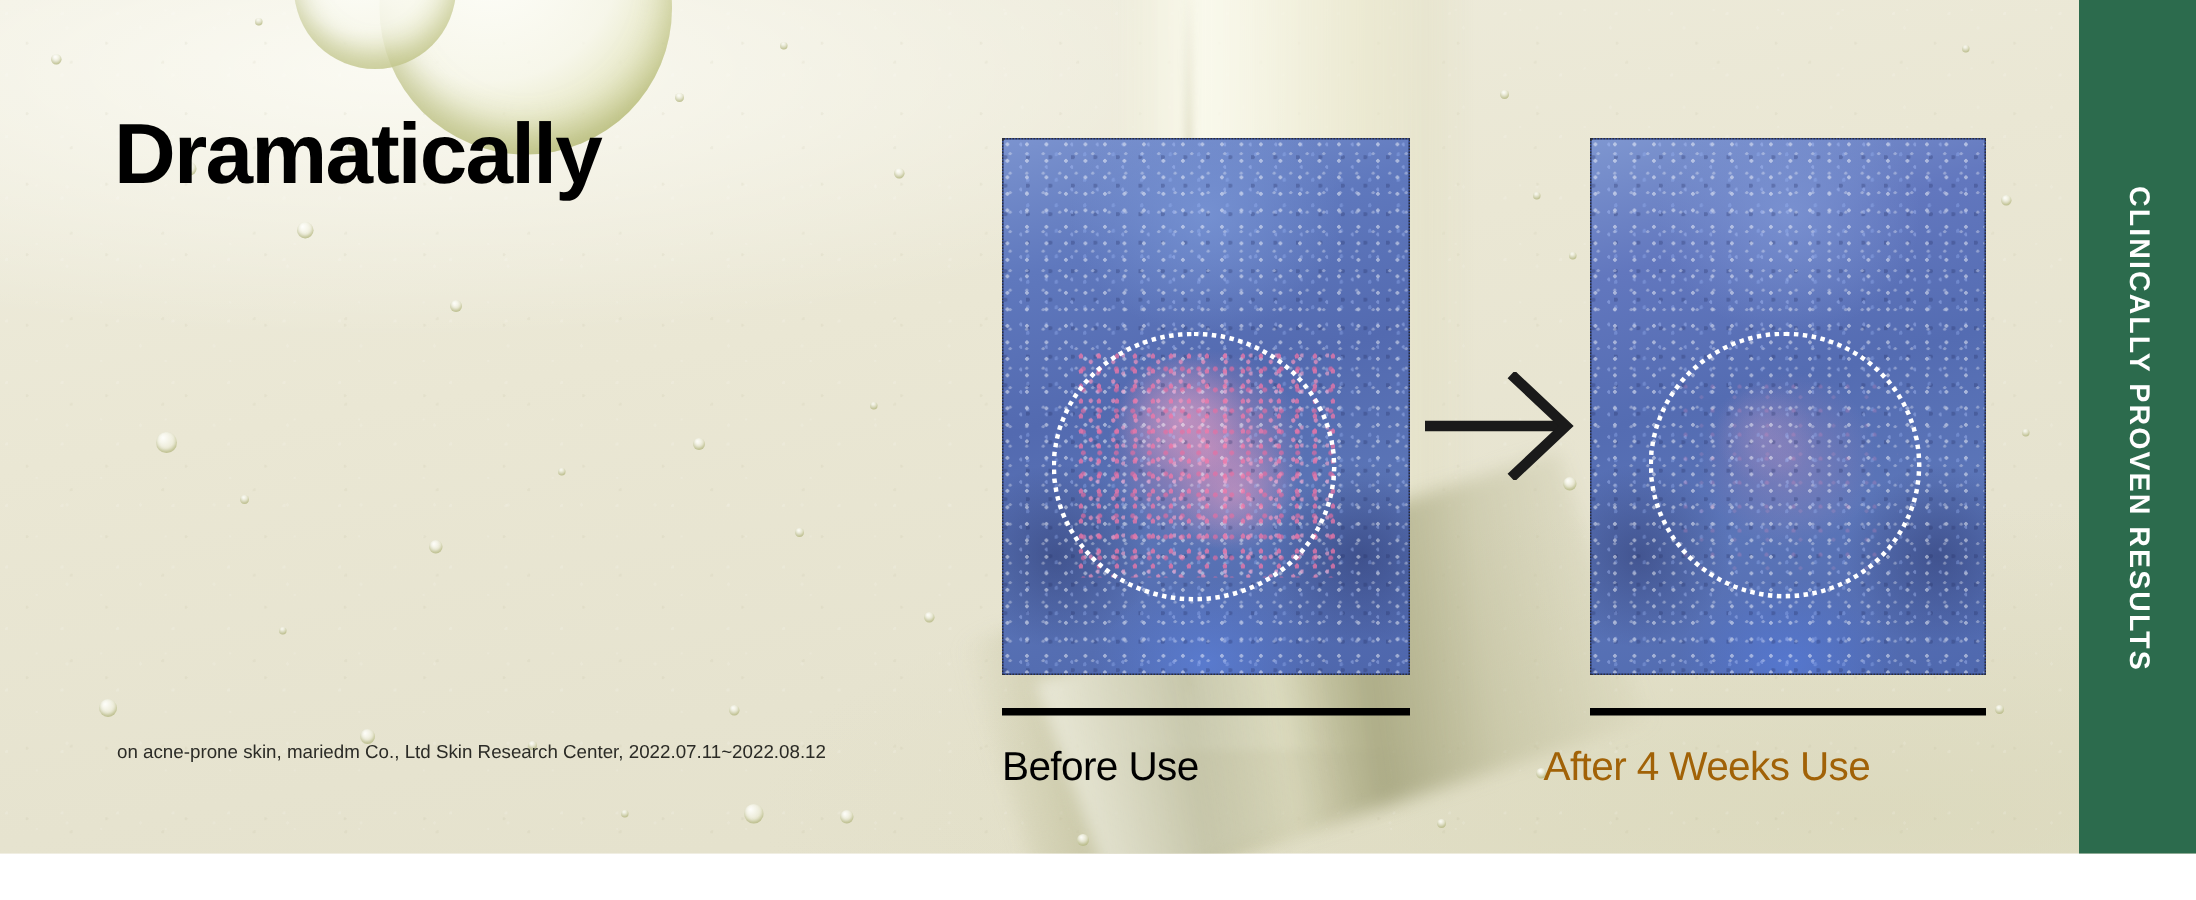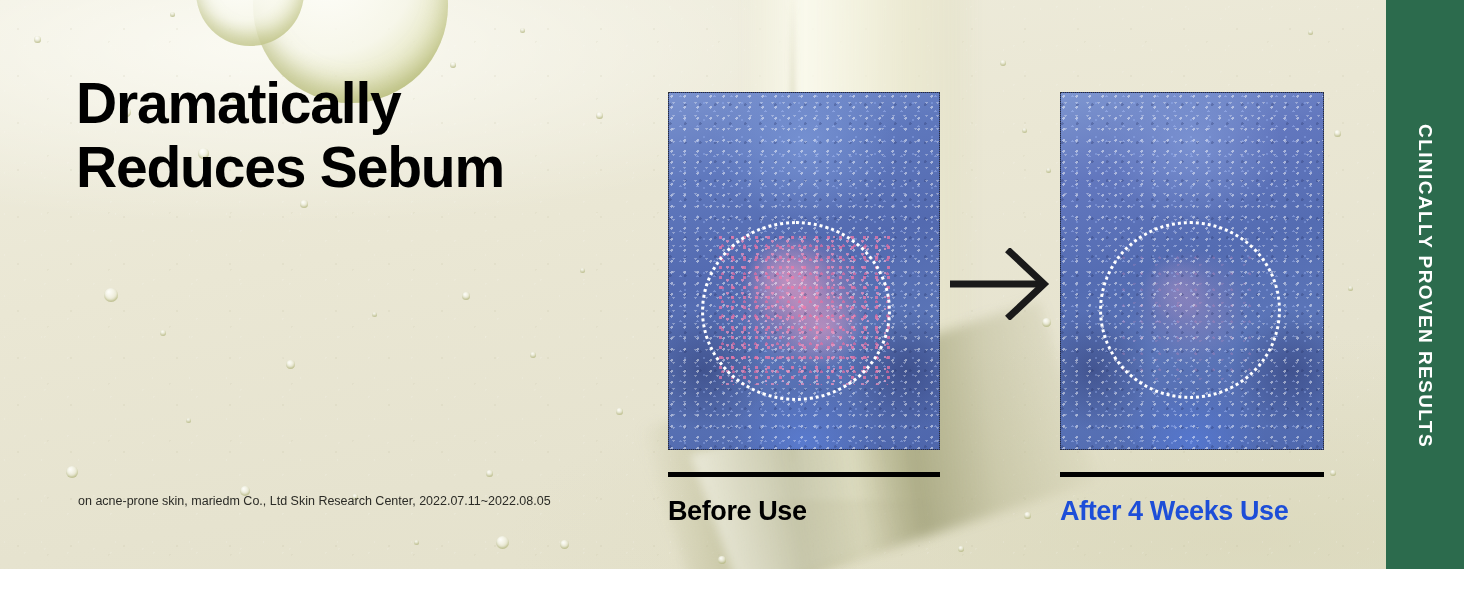--- a/index.html
+++ b/index.html
@@ -219,26 +219,26 @@
 
   
   .rule { position:absolute; height:5px; background:#000000; }
   #rule-before { left:668px;  top:472px; width:272px; }
   #rule-after  { left:1060px; top:472px; width:264px; }
 
   .caption {
     position:absolute;
     top:496px;
     font-size:27px;
-    font-weight:bold;
+    font-weight:normal;
     letter-spacing:-0.4px;
     white-space:nowrap;
   }
   #caption-before { left:668px;  color:#000000; }
-  #caption-after  { left:1060px; color:#1d4ed8; }
+  #caption-after  { left:1029px; color:#a16207; }
 
   
   #sidebar {
     position:absolute;
     left:1386px; top:0;
     width:78px; height:572px;
     background:#2c6b4d;
   }
   #sidebar-label {
     position:absolute;
@@ -298,25 +298,24 @@
   <div class="bubble" style="left:1348px;top:286px; width:5px;  height:5px;"></div>
   <div class="bubble" style="left:1024px;top:512px; width:7px;  height:7px;"></div>
   <div class="bubble" style="left:958px; top:546px; width:6px;  height:6px;"></div>
   <div class="bubble" style="left:718px; top:556px; width:8px;  height:8px;"></div>
   <div class="bubble" style="left:1330px;top:470px; width:6px;  height:6px;"></div>
   <div class="bubble" style="left:1046px;top:168px; width:5px;  height:5px;"></div>
   <div class="bubble" style="left:1308px;top:30px;  width:5px;  height:5px;"></div>
 
   <h1 class="headline">
     <span>Dramatically</span>
-    <span>Reduces Sebum</span>
   </h1>
 
   <div class="footnote">
-    <span>on acne-prone skin, mariedm Co., Ltd Skin Research Center, 2022.07.11~2022.08.05</span>
+    <span>on acne-prone skin, mariedm Co., Ltd Skin Research Center, 2022.07.11~2022.08.12</span>
   </div>
 
   <div class="photo" id="photo-before">
     <div class="skin"></div>
     <div class="speckle"></div>
     <div class="speckle-pink"></div>
     <div class="circle-marker"></div>
   </div>
 
   <svg id="arrow" viewBox="0 0 106 72">

